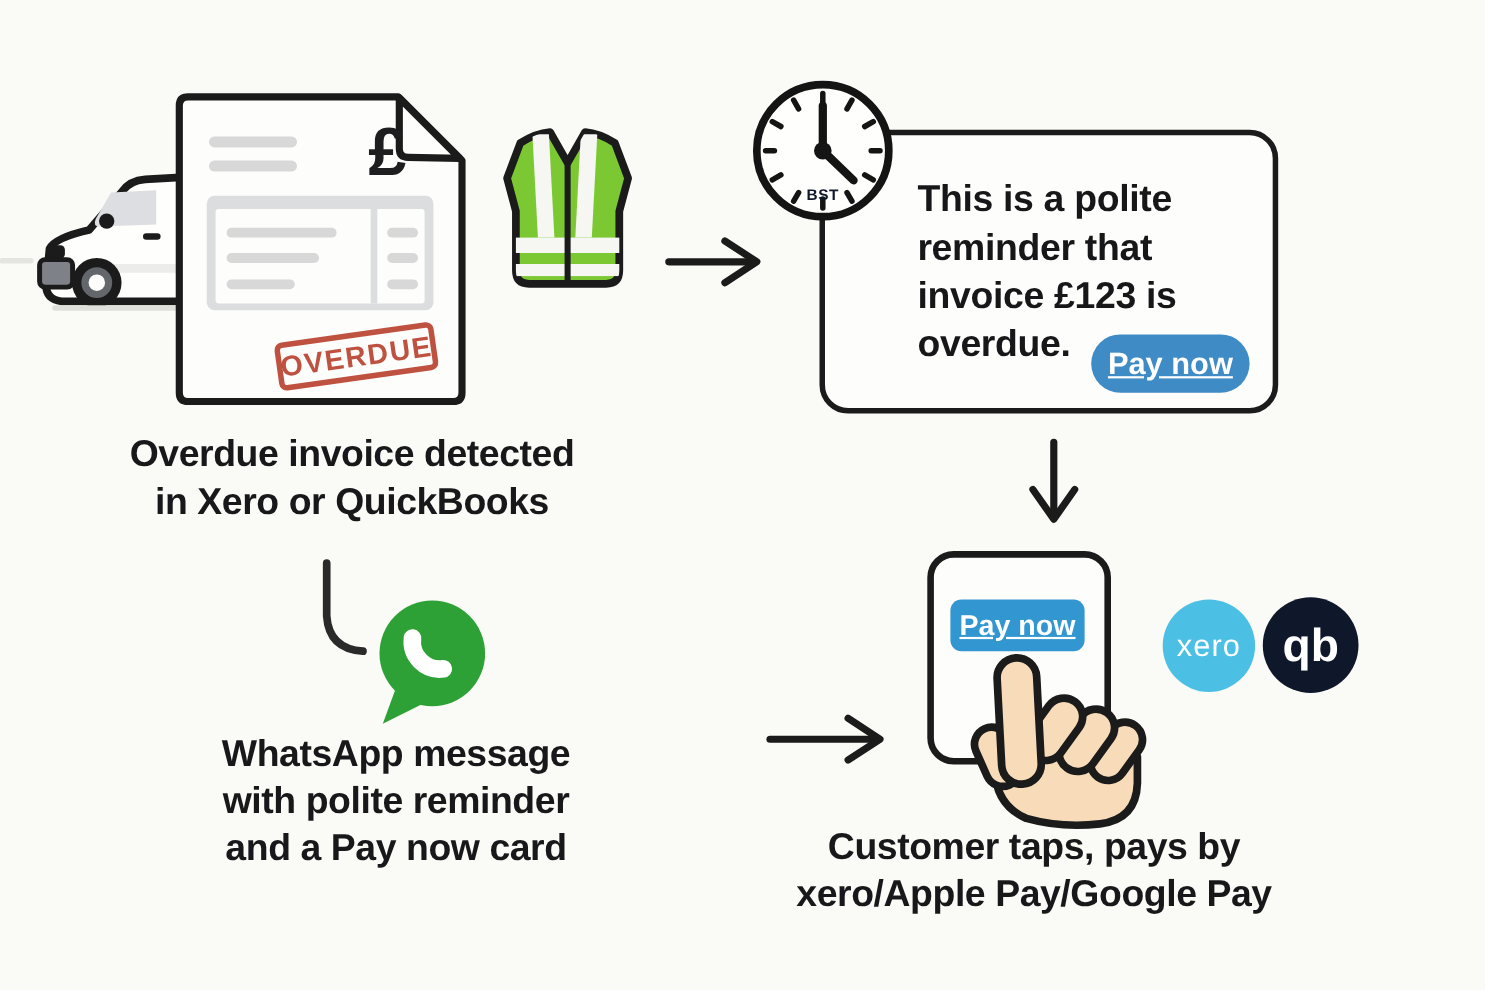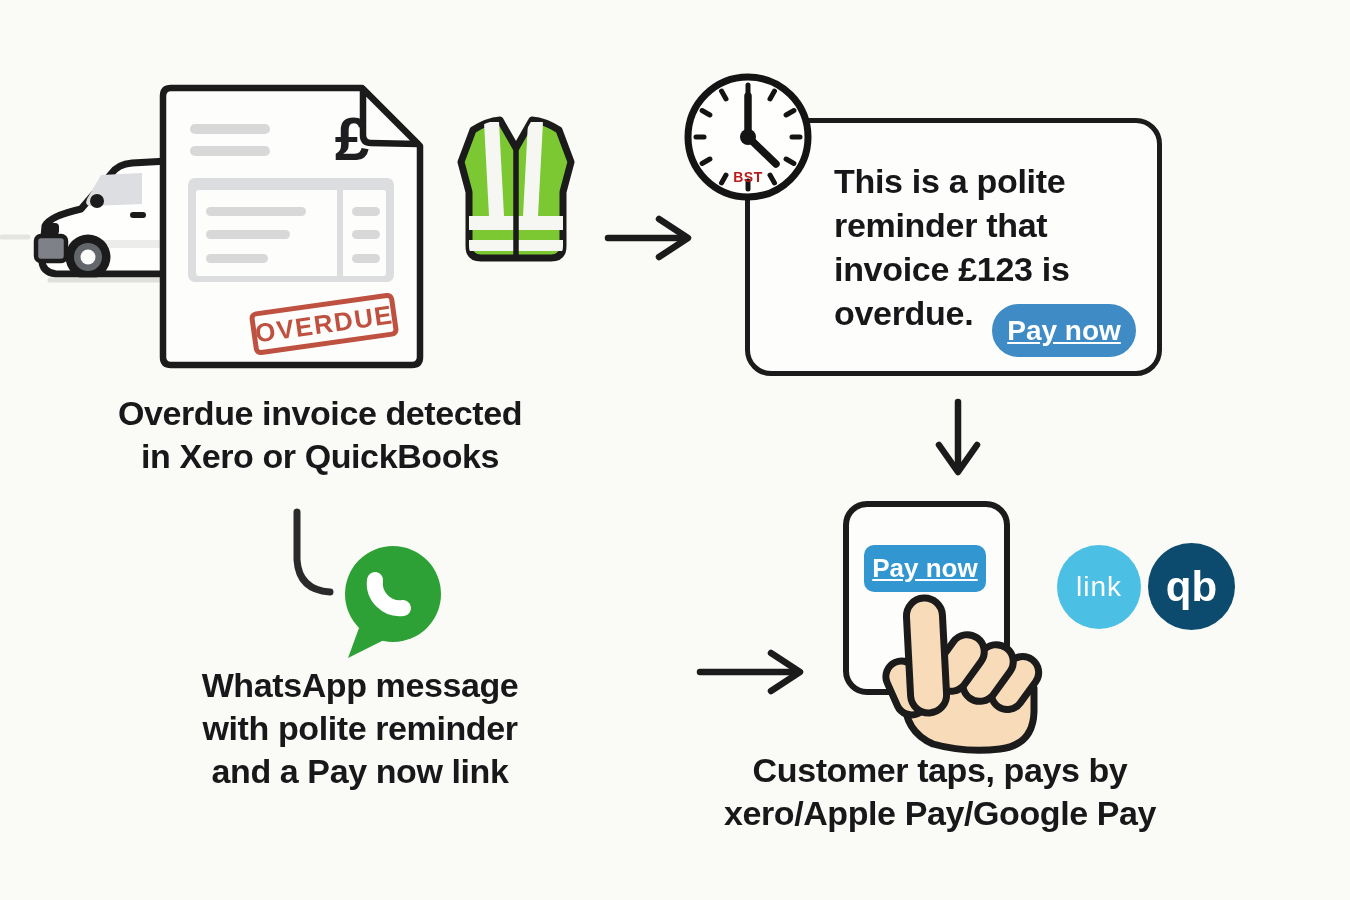--- a/index.html
+++ b/index.html
@@ -23,34 +23,34 @@
   #bubble{left:745px;top:118px;width:417px;height:258px;background:#FDFDFB;border:5px solid #1B1B1B;
           border-radius:26px;box-sizing:border-box;z-index:1;}
   #bubble-text{left:84px;top:36px;white-space:pre-line;font-size:34px;line-height:44px;font-weight:700;
                color:#17171A;letter-spacing:-0.3px;position:absolute;}
   .paybtn{display:flex;align-items:center;justify-content:center;color:#FFFFFF;font-weight:700;cursor:pointer;text-decoration:underline;}
   #paybtn-bubble{left:242px;top:181px;width:144px;height:53px;border-radius:27px;background:#3E8BC5;
                  font-size:28px;position:absolute;}
   
   #clock-svg{left:680px;top:69px;z-index:2;}
   #bst{left:722px;top:169px;width:52px;text-align:center;font-size:14px;font-weight:800;
-       letter-spacing:0.5px;color:#b91c1c;z-index:3;}
+       letter-spacing:0.5px;color:#0f172a;z-index:3;}
   
   #wa-svg{left:338px;top:540px;z-index:1;}
   
   #phone{left:843px;top:501px;width:167px;height:194px;background:#FDFDFB;border:6px solid #1B1B1B;
          border-radius:24px;box-sizing:border-box;z-index:1;}
   #paybtn-phone{left:15px;top:38px;width:122px;height:47px;border-radius:10px;background:#3297D1;
                 font-size:26px;position:absolute;}
   #hand-svg{left:875px;top:590px;z-index:3;}
   
   .logo{border-radius:50%;display:flex;align-items:center;justify-content:center;z-index:1;}
   #xero{left:1057px;top:545px;width:84px;height:84px;background:#4BC0E4;color:#FFFFFF;
         font-size:28px;font-weight:500;letter-spacing:1px;}
-  #qb{left:1148px;top:543px;width:87px;height:87px;background:#0c4a6e;color:#FFFFFF;
+  #qb{left:1148px;top:543px;width:87px;height:87px;background:#0f172a;color:#FFFFFF;
       font-size:42px;font-weight:700;}
   #caption1{left:95px;top:392px;width:450px;}
   #caption2{left:160px;top:664px;width:400px;}
   #caption3{left:665px;top:749px;width:550px;}
 </style>
 </head>
 <body>
 
 <div id="stage">
 
@@ -161,36 +161,36 @@
   <div class="abs" id="bst">BST</div>
 
   <svg class="abs" id="wa-svg" width="115" height="122" viewBox="0 0 115 122">
     <path d="M 21,88 L 10,118 L 46,100 Z" fill="#2DA135"></path>
     <circle cx="55" cy="54" r="48" fill="#2DA135"></circle>
     <path d="M 37,40 A 25,25 0 0 0 65,68" stroke="#FFFFFF" stroke-width="16" stroke-linecap="round" fill="none"></path>
   </svg>
 
   <div class="abs caption" id="caption2">WhatsApp message
 with polite reminder
-and a Pay now link</div>
+and a Pay now card</div>
 
   <div class="abs" id="phone">
     <div class="paybtn" id="paybtn-phone">Pay now</div>
   </div>
 
   <svg class="abs" id="hand-svg" width="175" height="168" viewBox="0 0 175 168">
     <g stroke="#1B1B1B" stroke-width="7" fill="#F8DCBA" stroke-linejoin="round">
       <path d="M 30,100 Q 26,140 58,154 Q 90,163 125,159 Q 158,155 159,122 L 159,98 Q 150,78 112,72 Q 60,66 38,82 Q 30,88 30,100 Z"></path>
       <rect x="16" y="70" width="31" height="56" rx="15.5" transform="rotate(-24 31.5 98)"></rect>
       <rect x="124" y="64" width="32" height="58" rx="16" transform="rotate(36 140 93)"></rect>
       <rect x="96" y="52" width="34" height="62" rx="17" transform="rotate(36 113 83)"></rect>
       <rect x="67" y="42" width="34" height="62" rx="17" transform="rotate(36 84 73)"></rect>
       <rect x="33.5" y="8" width="36" height="115" rx="18" transform="rotate(-3 51 65)"></rect>
     </g>
   </svg>
 
-  <div class="abs logo" id="xero">link</div>
+  <div class="abs logo" id="xero">xero</div>
   <div class="abs logo" id="qb">qb</div>
 
   <div class="abs caption" id="caption3">Customer taps, pays by
 xero/Apple Pay/Google Pay</div>
 
 </div>
 
 </body></html>

